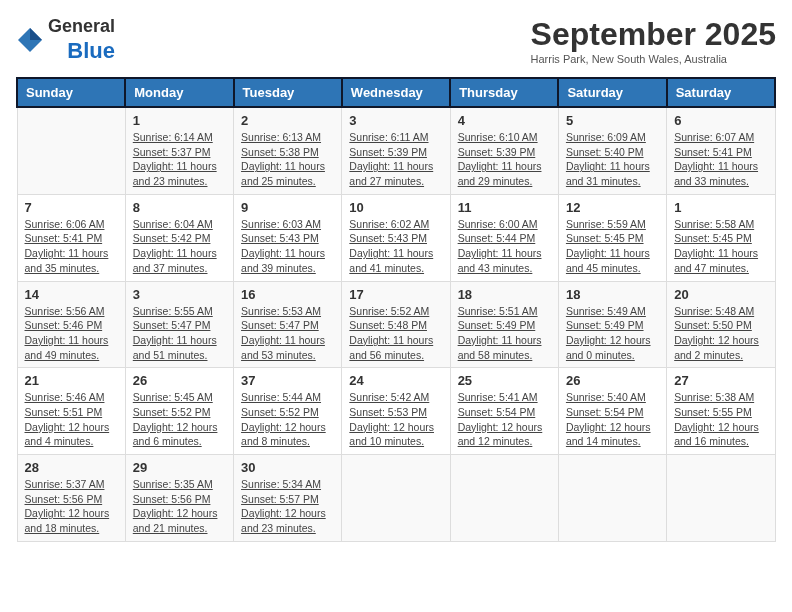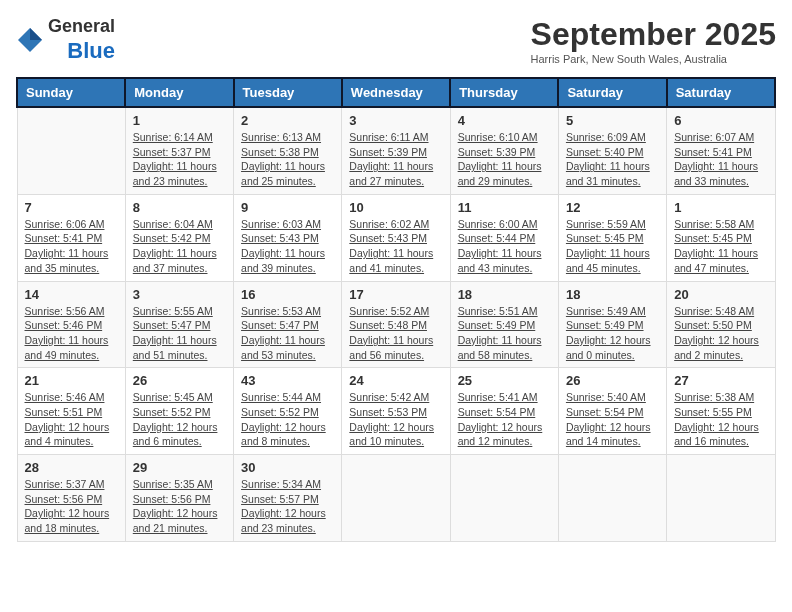--- a/index.html
+++ b/index.html
@@ -265,21 +265,21 @@
           Sunrise: 5:46 AM<br>Sunset: 5:51 PM<br>Daylight: 12 hours and 4 minutes.
         </div>
         </td>
         <td>
           <span class="day-number">26</span>
         <div class="day-info">
           Sunrise: 5:45 AM<br>Sunset: 5:52 PM<br>Daylight: 12 hours and 6 minutes.
         </div>
         </td>
         <td>
-          <span class="day-number">43</span>
+          <span class="day-number">37</span>
         <div class="day-info">
           Sunrise: 5:44 AM<br>Sunset: 5:52 PM<br>Daylight: 12 hours and 8 minutes.
         </div>
         </td>
         <td>
           <span class="day-number">24</span>
         <div class="day-info">
           Sunrise: 5:42 AM<br>Sunset: 5:53 PM<br>Daylight: 12 hours and 10 minutes.
         </div>
         </td>

